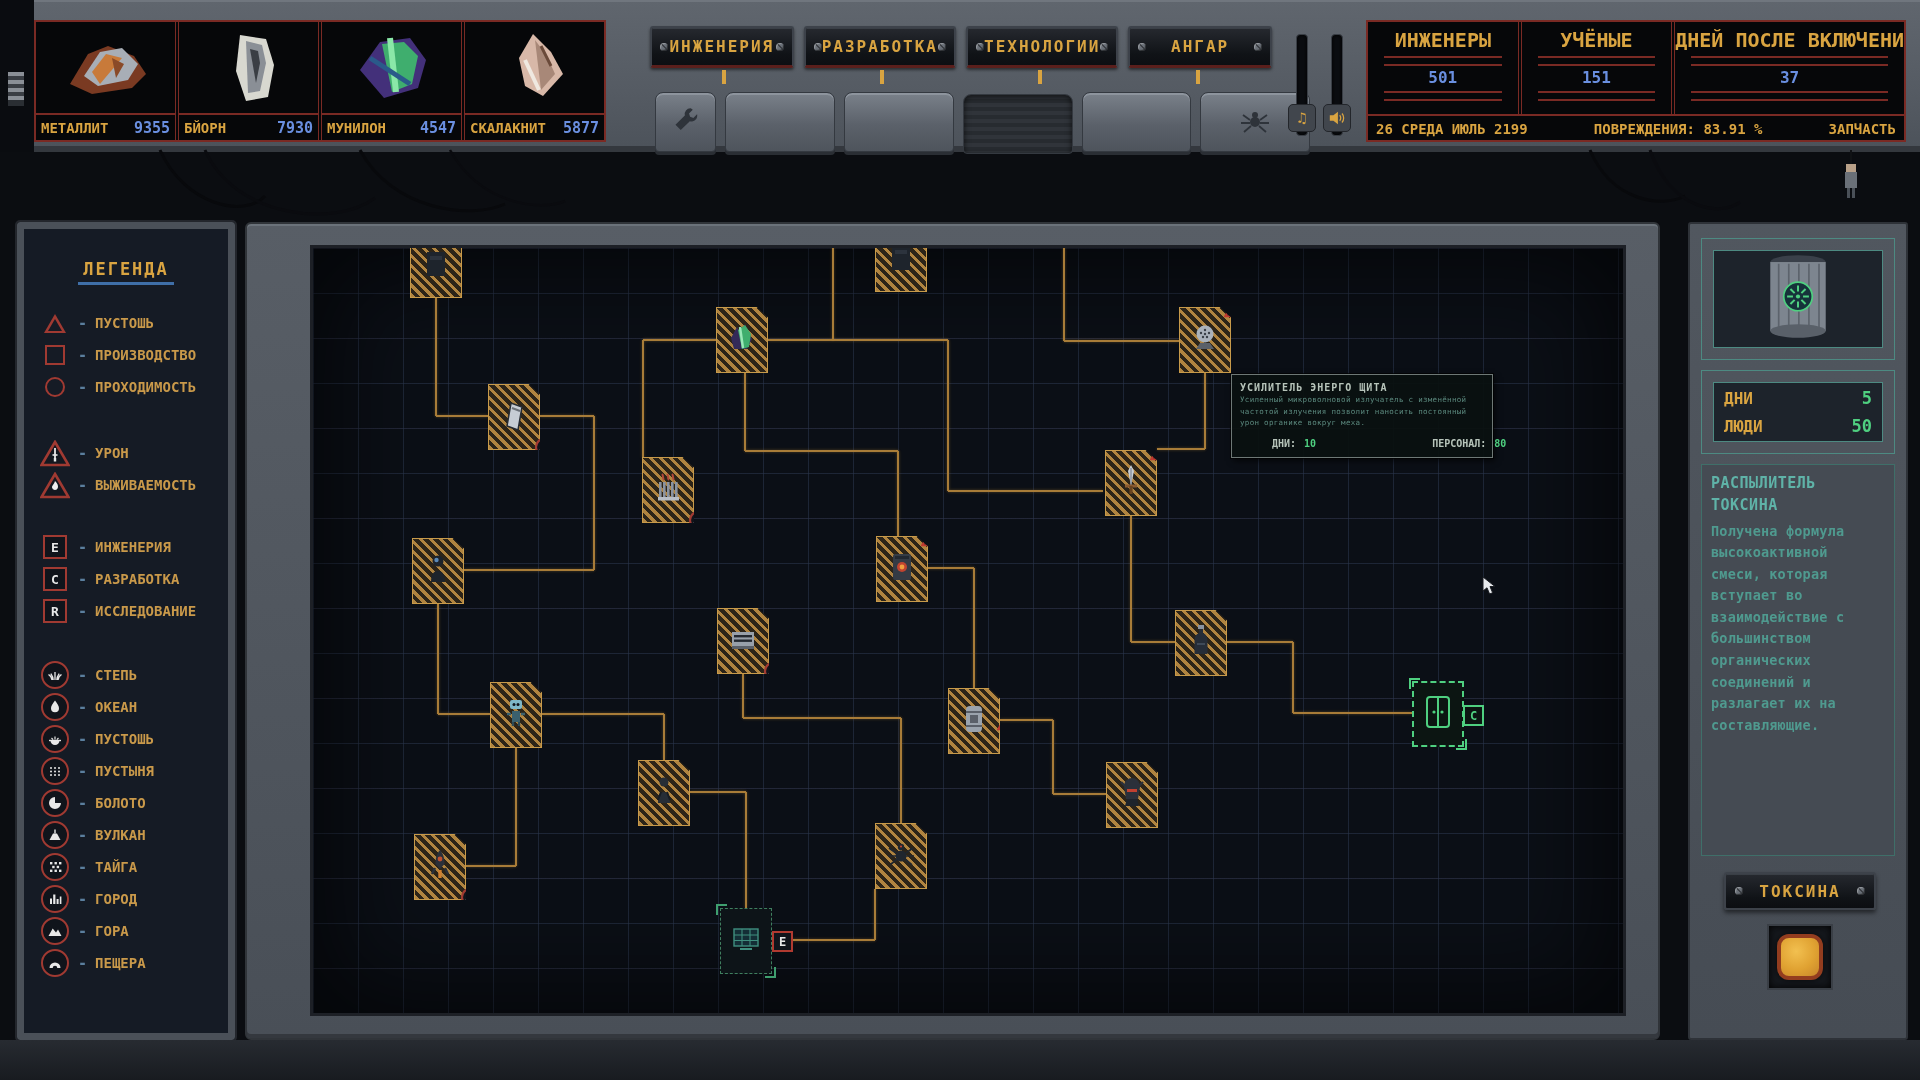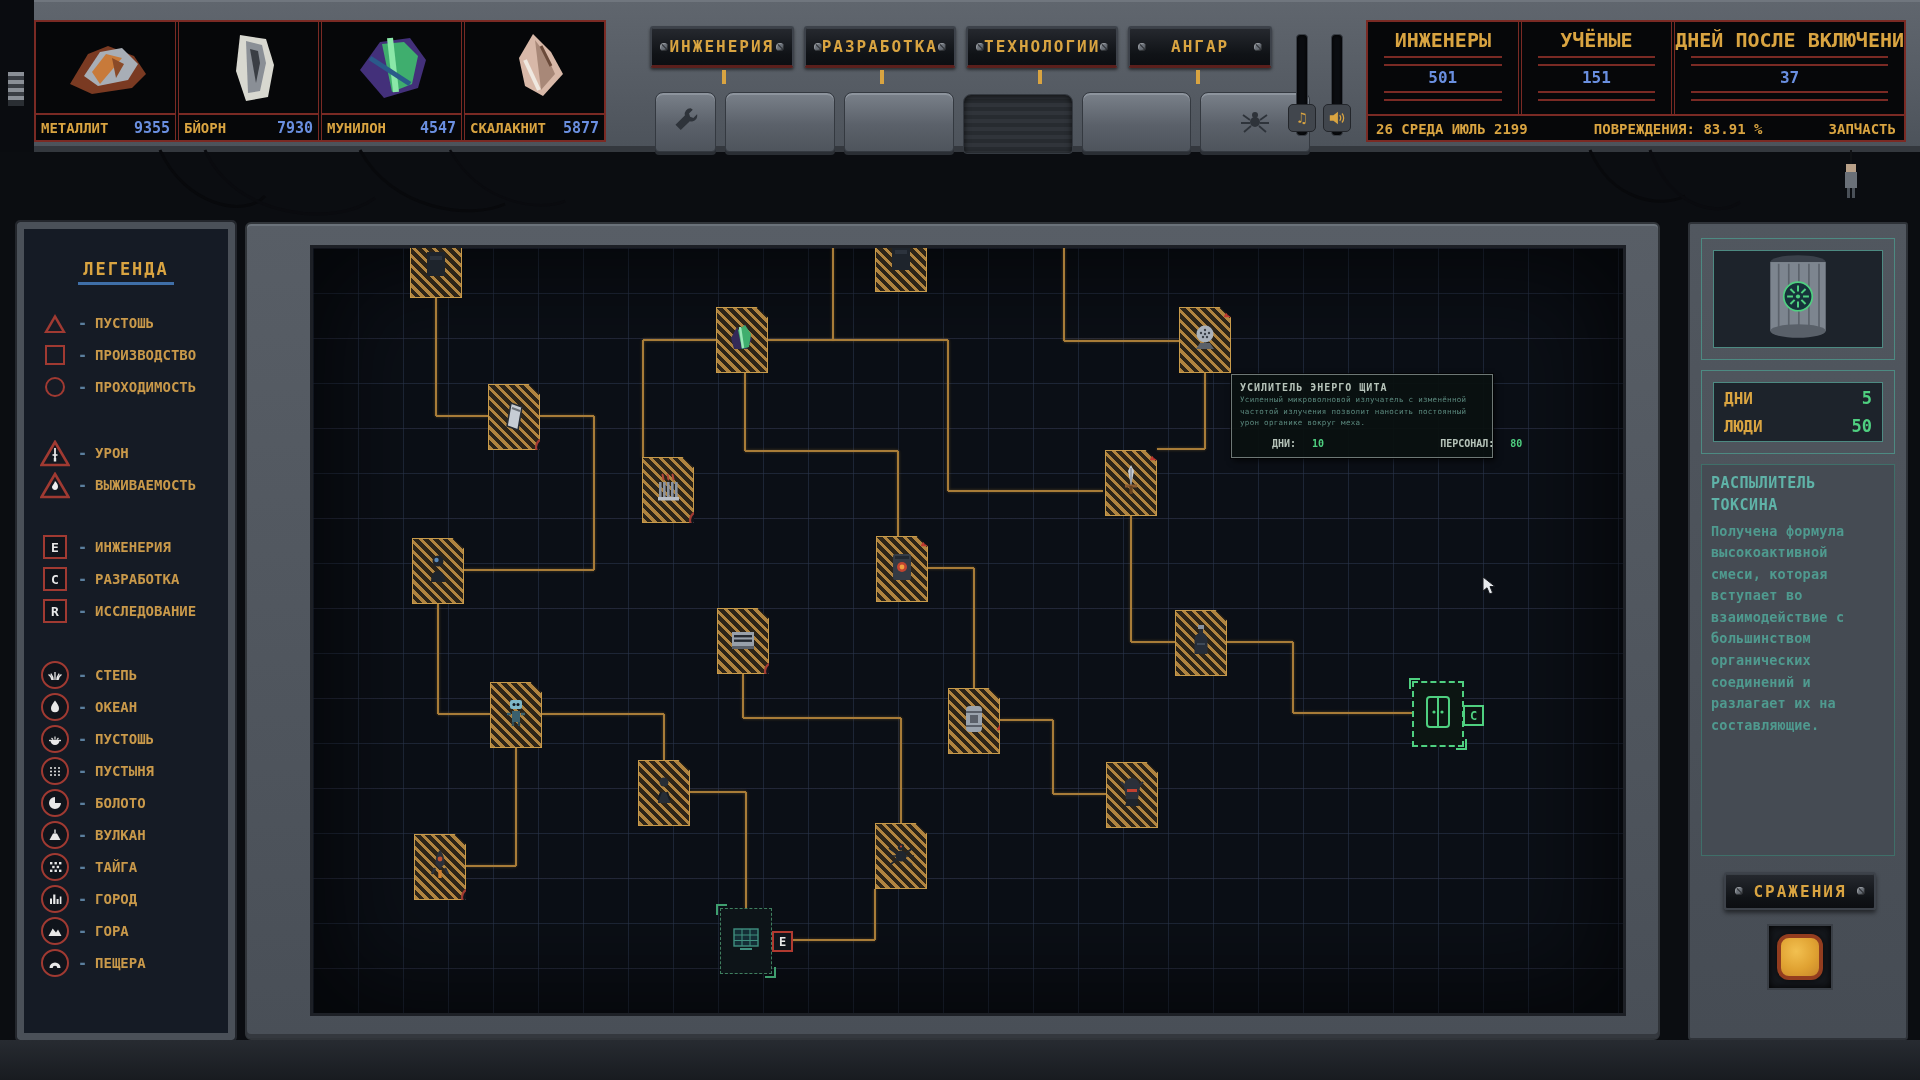--- a/index.html
+++ b/index.html
@@ -117,21 +117,21 @@
   .badge.bwarn{right:-16px;top:-10px;width:22px;height:20px;}
   .badge.bwarn-mid{right:-20px;top:22px;width:22px;height:20px;}
   .badge.bvolcano{right:-15px;bottom:-8px;width:20px;height:20px;}
   #tech-tooltip{position:absolute;left:918px;top:126px;width:262px;box-sizing:border-box;
     background:rgba(10,17,16,.94);border:1px solid #6e7876;padding:7px 8px 8px;z-index:30;
     box-shadow:0 0 0 1px #000a, 2px 3px 6px #000a;}
   #tt-title{color:#b7c4ba;font-size:10px;letter-spacing:1px;}
   #tt-body{color:#5c8a7f;font-size:7.5px;font-weight:normal;line-height:1.55;margin-top:1px;letter-spacing:.3px;}
   #tt-row{display:flex;margin-top:9px;font-size:10px;}
   #tt-row .lbl{color:#b7c4ba;margin-left:32px;}
-  #tt-row .val{color:#4fd080;margin-left:16px;}
+  #tt-row .val{color:#4fd080;margin-left:8px;}
   #tt-pers{margin-left:84px;display:flex;}
   #map-cursor{position:absolute;left:1169px;top:328px;z-index:40;}
   
   #detail-panel{position:absolute;left:1688px;top:222px;width:220px;height:818px;box-sizing:border-box;
     background:linear-gradient(#51575f,#464c54);border:2px solid #2e3238;border-radius:3px;}
   .teal-box{position:absolute;border:1px solid #4d8a82;padding:11px;box-sizing:border-box;}
   .teal-inner{width:100%;height:100%;border:1px solid #4d8a82;background:#1d232b;box-sizing:border-box;
     display:flex;align-items:center;justify-content:center;}
   #preview-box{left:11px;top:14px;width:194px;height:122px;}
   #dstats-box{left:11px;top:146px;width:194px;height:84px;}
@@ -882,21 +882,21 @@
             <span class="dstat-value">50</span>
           </div>
         </div>
     </div>
     <div id="desc-box">
       <div id="desc-title">РАСПЫЛИТЕЛЬ ТОКСИНА</div>
       <div id="desc-text">Получена формула высокоактивной смеси, которая вступает во взаимодействие с большинством органических соединений и разлагает их на составляющие.</div>
     </div>
     <div id="select-btn">
       <span class="screw"></span>
-      <span class="lbl">СРАЖЕНИЯ</span>
+      <span class="lbl">ТОКСИНА</span>
       <span class="screw"></span>
     </div>
     <div id="big-button-frame">
       <div id="big-button"></div>
     </div>
   </div>
 
   <div id="bottom-strip"></div>
 </div>
 

